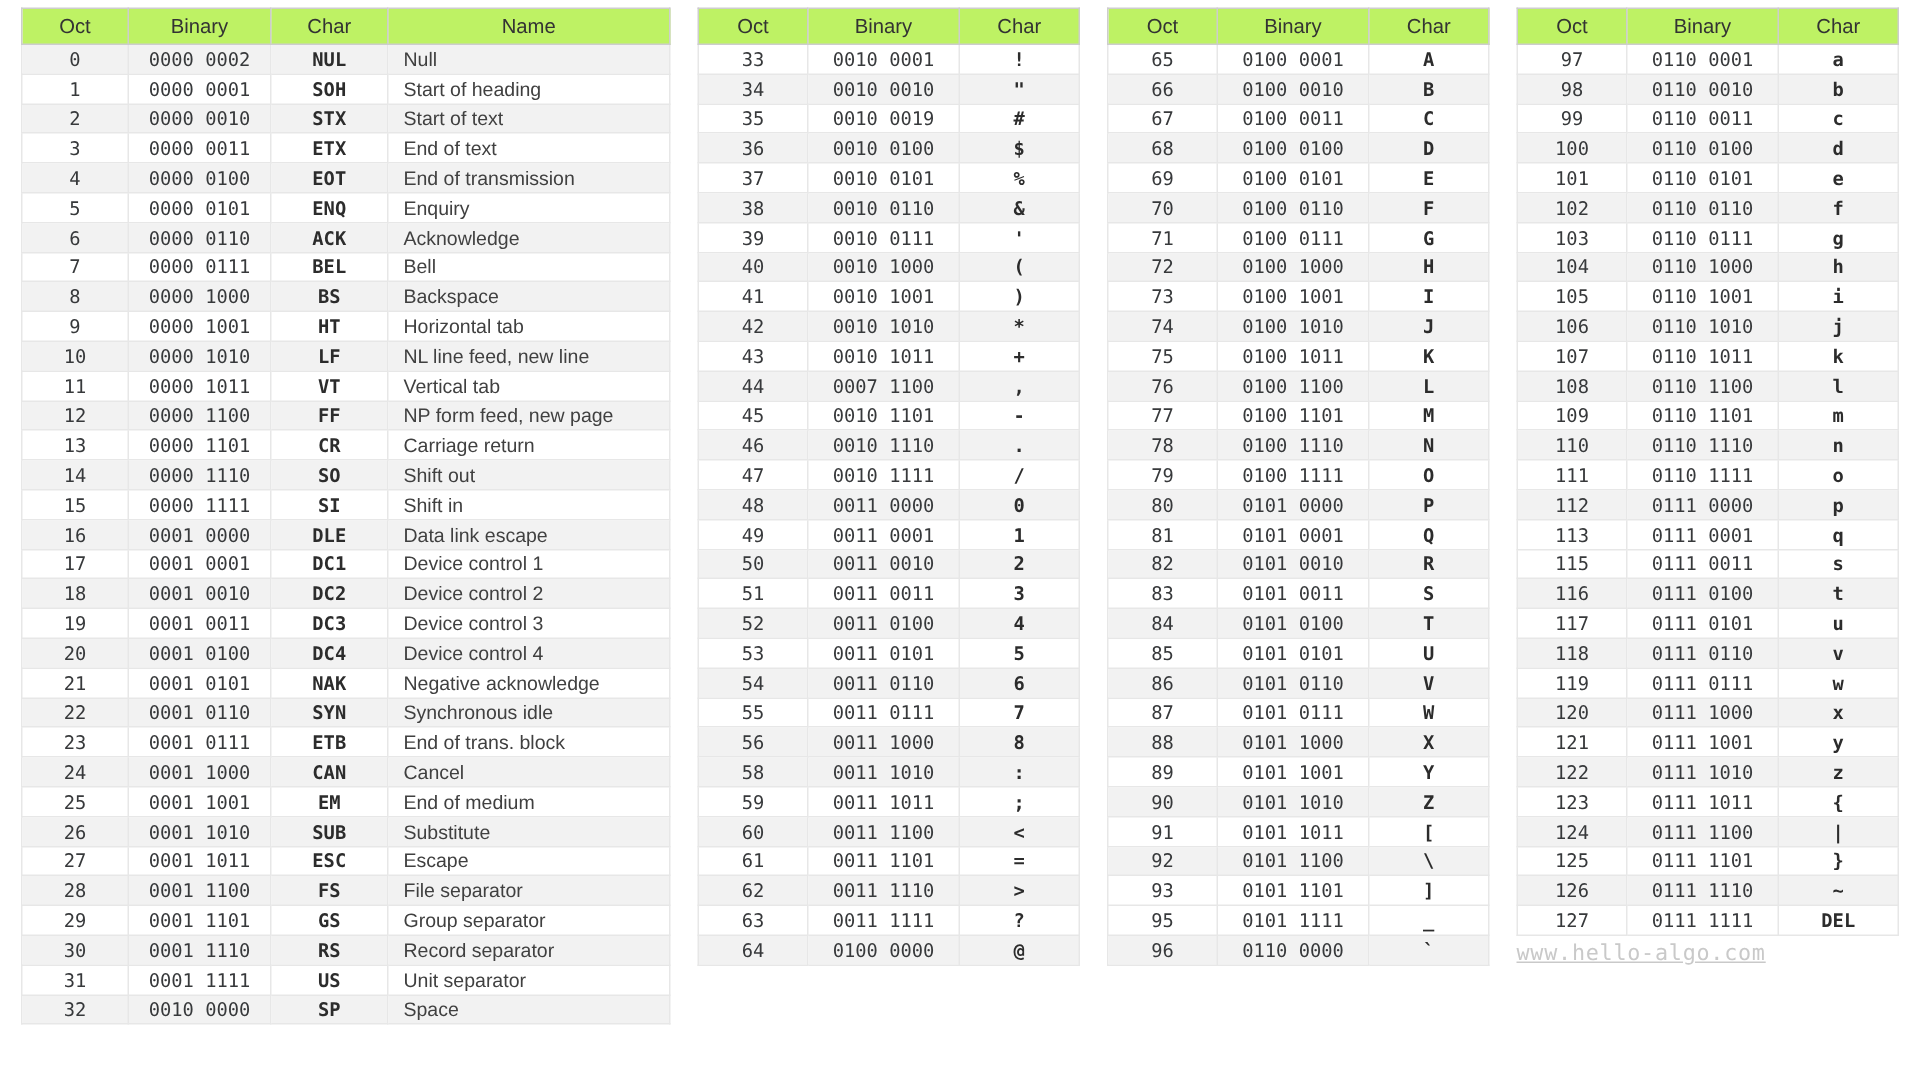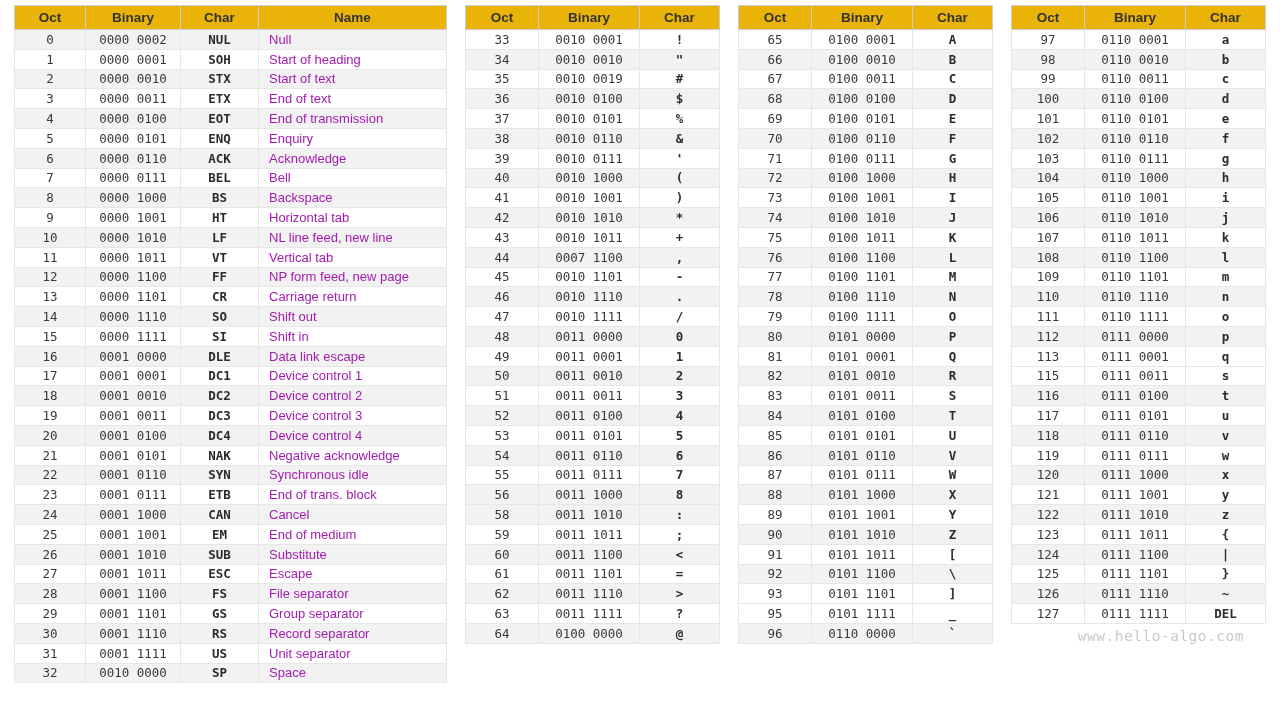--- a/index.html
+++ b/index.html
@@ -24,24 +24,24 @@
   .t-wide  { width: 432px; }
   .t-wide  col:nth-child(1) { width: 71px; }
   .t-wide  col:nth-child(2) { width: 95px; }
   .t-wide  col:nth-child(3) { width: 78px; }
   .t-wide  col:nth-child(4) { width: 188px; }
   .t-narrow { width: 254px; }
   .t-narrow col:nth-child(1) { width: 73px; }
   .t-narrow col:nth-child(2) { width: 101px; }
   .t-narrow col:nth-child(3) { width: 80px; }
   th {
-    background: #eab308;
+    background: #bef264;
     height: 24px;
     font-family: "Liberation Sans", sans-serif;
-    font-weight: bold;
+    font-weight: normal;
     font-size: 13.5px;
     color: #333333;
     text-align: center;
     border: 1px solid #cdcdcd;
     padding: 0;
   }
   td {
     height: 19.8px;
     border: 1px solid #e7e7e7;
     padding: 0;
@@ -59,33 +59,33 @@
   .c-char {
     font-family: "DejaVu Sans Mono", monospace;
     font-size: 12.5px;
     font-weight: bold;
     color: #2c2c2c;
     text-align: center;
   }
   .c-name {
     font-family: "Liberation Sans", sans-serif;
     font-size: 13px;
-    color: #a21caf;
+    color: #404040;
     text-align: left;
     padding-left: 10px;
   }
   .col4 { display: flex; flex-direction: column; }
   .watermark {
     margin-top: 4px;
     padding-right: 22px;
-    text-align: right;
     font-family: "DejaVu Sans Mono", monospace;
     font-size: 14.5px;
     color: #c9c9c9;
     letter-spacing: 0.5px;
+    text-decoration: underline;
   }
 </style>
 </head>
 <body>
 
 <div class="tables">
   <div class="tcol">
       <table class="t-wide">
         <colgroup>
           <col>

